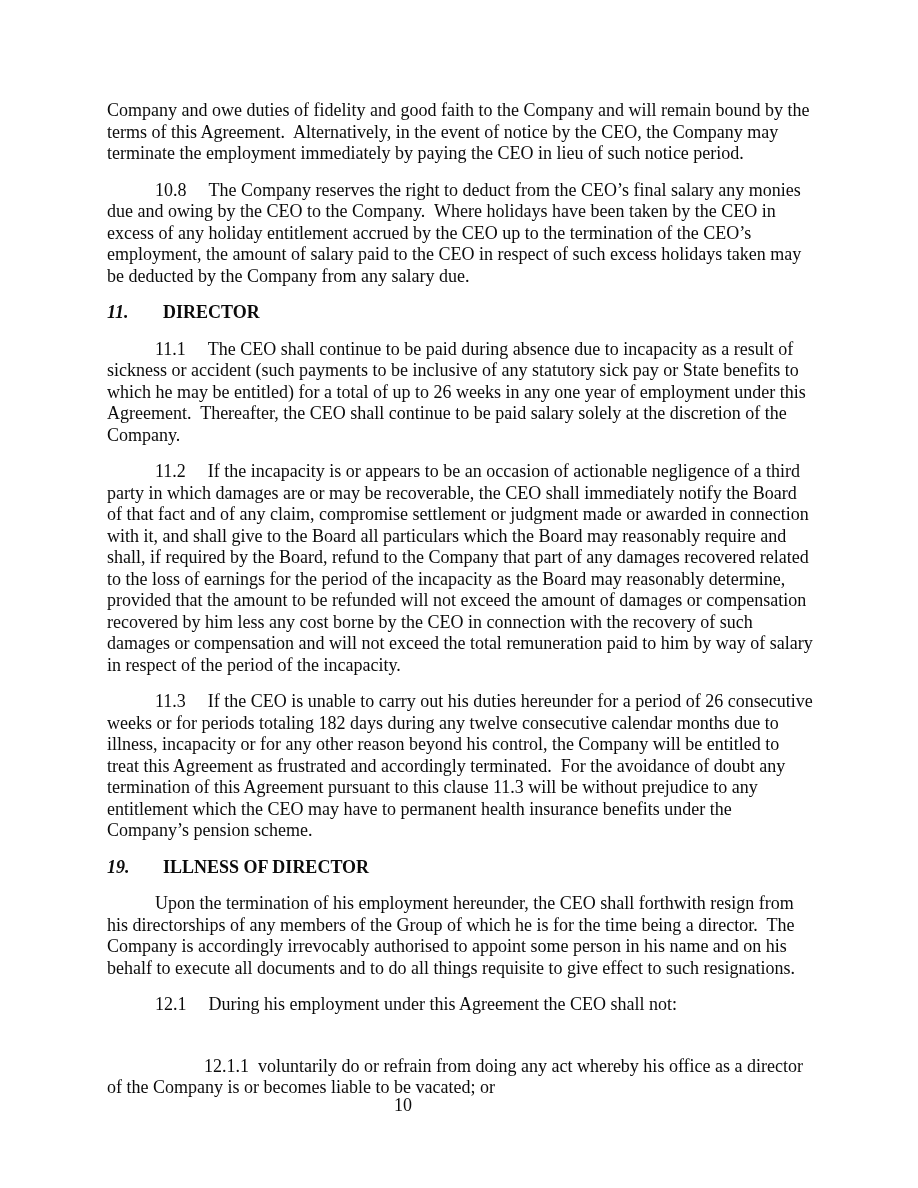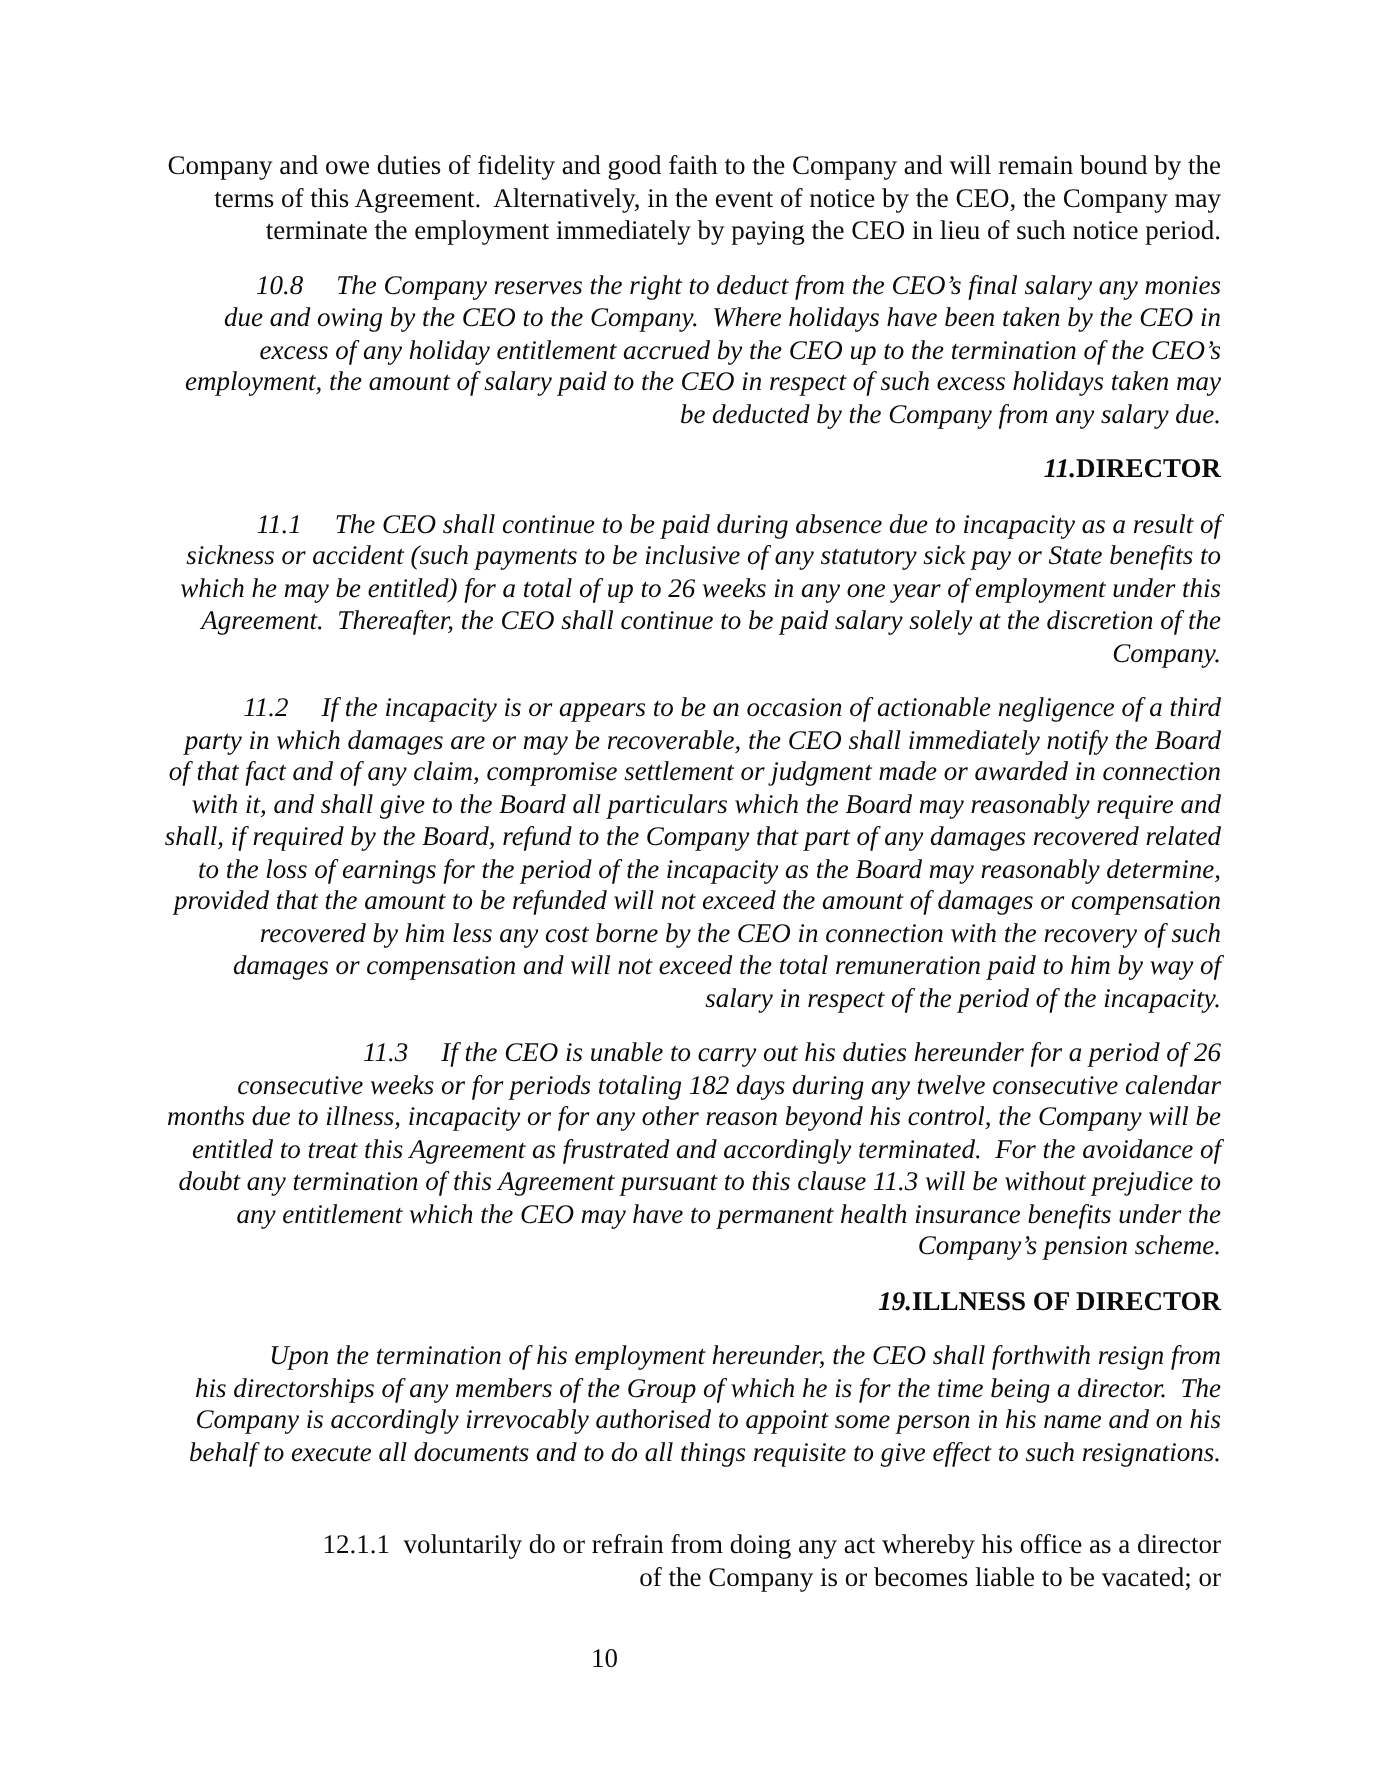--- a/index.html
+++ b/index.html
@@ -12,25 +12,25 @@
     color: #0b0b0b;
     overflow: hidden;
   }
   .content {
     position: absolute;
     left: 107px;
     top: 100px;
     width: 707px;
     font-size: 18px;
     line-height: 21.5px;
-    text-align: right;
+    text-align: left;
   }
   .para { margin: 0 0 15px 0; }
   .cont { text-indent: 0; }
-  .clause, .body-ind { text-indent: 48px; font-style: italic; }
+  .clause, .body-ind { text-indent: 48px; }
   .subclause { text-indent: 97px; margin-top: 40px; }
   .heading { font-weight: bold; }
   .hnum { display: inline-block; width: 56px; font-style: italic; }
   .tab { display: inline-block; width: 22px; }
   .tab-sm { display: inline-block; width: 9px; }
   .ctext { white-space: pre-wrap; }
   .pagenum {
     position: absolute;
     top: 1095px;
     left: 0;
@@ -56,19 +56,20 @@
     <p class="para clause"><span class="cnum">11.1</span><span class="tab"></span><span class="ctext">The CEO shall continue to be paid during absence due to incapacity as a result of sickness or accident (such payments to be inclusive of any statutory sick pay or State benefits to which he may be entitled) for a total of up to 26 weeks in any one year of employment under this Agreement.  Thereafter, the CEO shall continue to be paid salary solely at the discretion of the Company.</span></p>
 
     <p class="para clause"><span class="cnum">11.2</span><span class="tab"></span><span class="ctext">If the incapacity is or appears to be an occasion of actionable negligence of a third party in which damages are or may be recoverable, the CEO shall immediately notify the Board of that fact and of any claim, compromise settlement or judgment made or awarded in connection with it, and shall give to the Board all particulars which the Board may reasonably require and shall, if required by the Board, refund to the Company that part of any damages recovered related to the loss of earnings for the period of the incapacity as the Board may reasonably determine, provided that the amount to be refunded will not exceed the amount of damages or compensation recovered by him less any cost borne by the CEO in connection with the recovery of such damages or compensation and will not exceed the total remuneration paid to him by way of salary in respect of the period of the incapacity.</span></p>
 
     <p class="para clause"><span class="cnum">11.3</span><span class="tab"></span><span class="ctext">If the CEO is unable to carry out his duties hereunder for a period of 26 consecutive weeks or for periods totaling 182 days during any twelve consecutive calendar months due to illness, incapacity or for any other reason beyond his control, the Company will be entitled to treat this Agreement as frustrated and accordingly terminated.  For the avoidance of doubt any termination of this Agreement pursuant to this clause 11.3 will be without prejudice to any entitlement which the CEO may have to permanent health insurance benefits under the Company’s pension scheme.</span></p>
 
     <p class="para heading"><span class="hnum">19.</span><span class="htext">ILLNESS OF DIRECTOR</span></p>
 
     <p class="para body-ind"><span class="ctext">Upon the termination of his employment hereunder, the CEO shall forthwith resign from his directorships of any members of the Group of which he is for the time being a director.  The Company is accordingly irrevocably authorised to appoint some person in his name and on his behalf to execute all documents and to do all things requisite to give effect to such resignations.</span></p>
 
+    <p class="para clause"><span class="cnum">12.1</span><span class="tab"></span><span class="ctext">During his employment under this Agreement the CEO shall not:</span></p>
 
     <p class="para subclause"><span class="cnum">12.1.1</span><span class="tab-sm"></span><span class="ctext">voluntarily do or refrain from doing any act whereby his office as a director of the Company is or becomes liable to be vacated; or</span></p>
 
   </div>
 
   <div class="pagenum">10</div>
 </div>
 
 </body></html>

